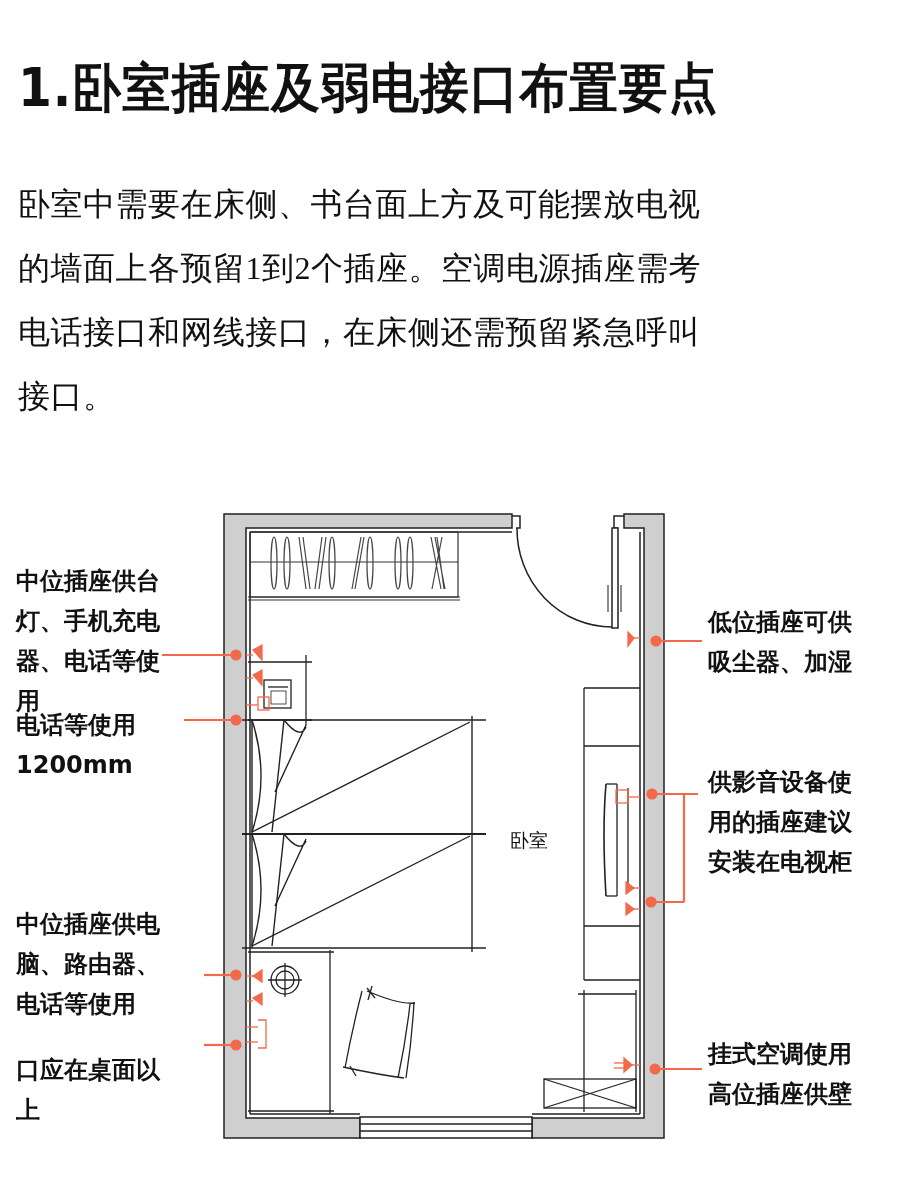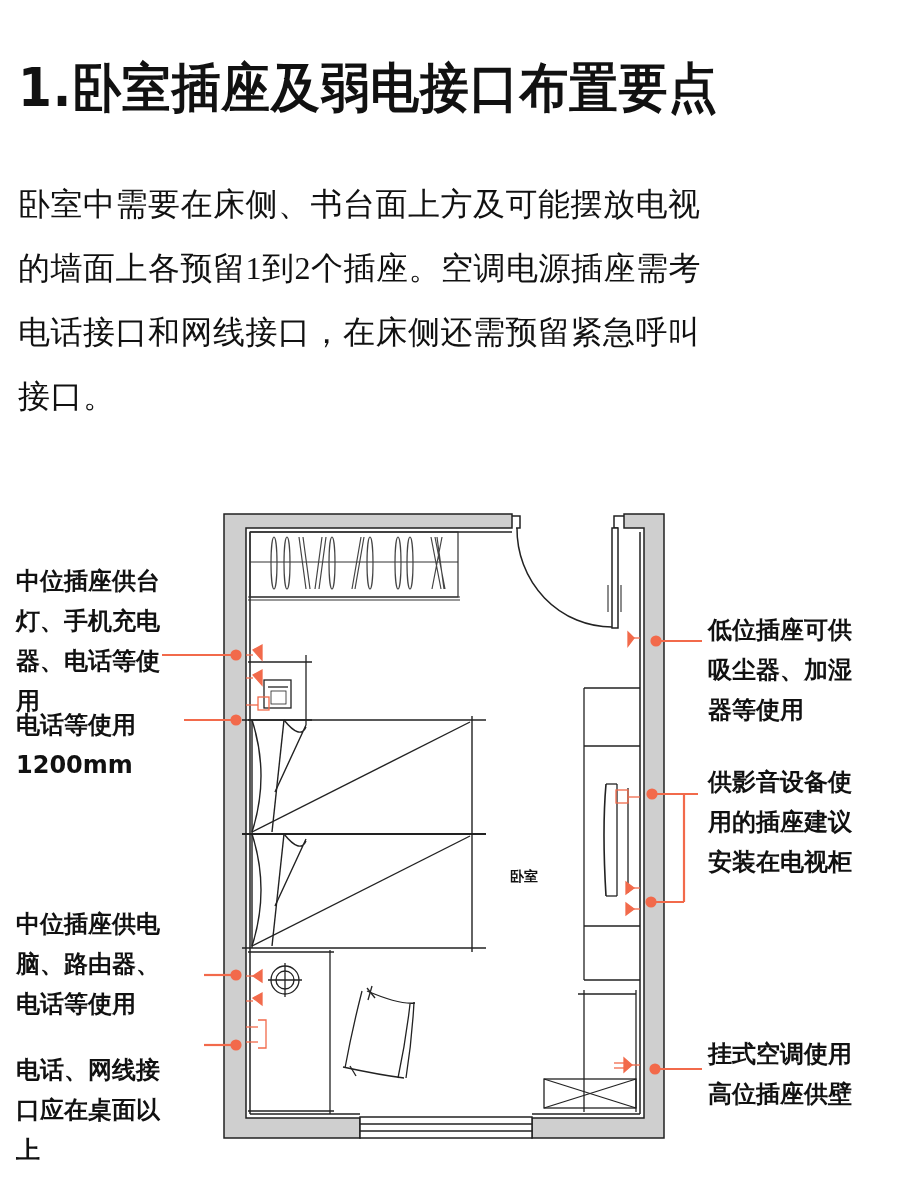--- a/index.html
+++ b/index.html
@@ -5,21 +5,21 @@
   html, body { margin:0; padding:0; background:#ffffff; }
   body { width:911px; height:1200px; position:relative; overflow:hidden;
          font-family:"DejaVu Sans", sans-serif; color:#111; }
   .title { position:absolute; left:18px; top:52px; font-size:53px; font-weight:bold;
            letter-spacing:1px; line-height:72px; white-space:nowrap; transform:scaleX(0.92); transform-origin:left; }
   .body-text { position:absolute; left:18px; top:172px; width:880px; font-size:32px; line-height:64px;
                letter-spacing:0.5px;font-family:Liberation Serif, serif; }
   .body-text .line { display:block; white-space:nowrap; }
   .label { position:absolute; font-size:24px; font-weight:bold; line-height:40px; color:#111; }
   .label .line { display:block; white-space:nowrap; }
-  .room { position:absolute; font-size:14px; font-weight:bold;margin-top:40px; }
+  .room { position:absolute; font-size:19px; font-weight:normal; }
   svg.plan { position:absolute; left:0; top:0; }
 </style>
 </head>
 <body>
 
 <div class="title">1.卧室插座及弱电接口布置要点</div>
 
 <div class="body-text">
   <span class="line">卧室中需要在床侧、书台面上方及可能摆放电视</span>
   <span class="line">的墙面上各预留1到2个插座。空调电源插座需考</span>
@@ -235,29 +235,27 @@
 <div class="label" style="left:16px; top:705px;">
   <span class="line">电话等使用</span>
   <span class="line">1200mm</span>
 </div>
 <div class="label" style="left:16px; top:904px;">
   <span class="line">中位插座供电</span>
   <span class="line">脑、路由器、</span>
   <span class="line">电话等使用</span>
 </div>
 <div class="label" style="left:16px; top:1050px;">
-  <span class="line">电话、网线接</span>
   <span class="line">口应在桌面以</span>
   <span class="line">上</span>
 </div>
 
-<div class="label" style="left:708px; top:602px;margin-top:8px;">
+<div class="label" style="left:708px; top:602px;">
   <span class="line">低位插座可供</span>
   <span class="line">吸尘器、加湿</span>
-  <span class="line">器等使用</span>
 </div>
 <div class="label" style="left:708px; top:762px;text-align:right;">
   <span class="line">供影音设备使</span>
   <span class="line">用的插座建议</span>
   <span class="line">安装在电视柜</span>
 </div>
 <div class="label" style="left:708px; top:1034px;">
   <span class="line">挂式空调使用</span>
   <span class="line">高位插座供壁</span>
 </div>

